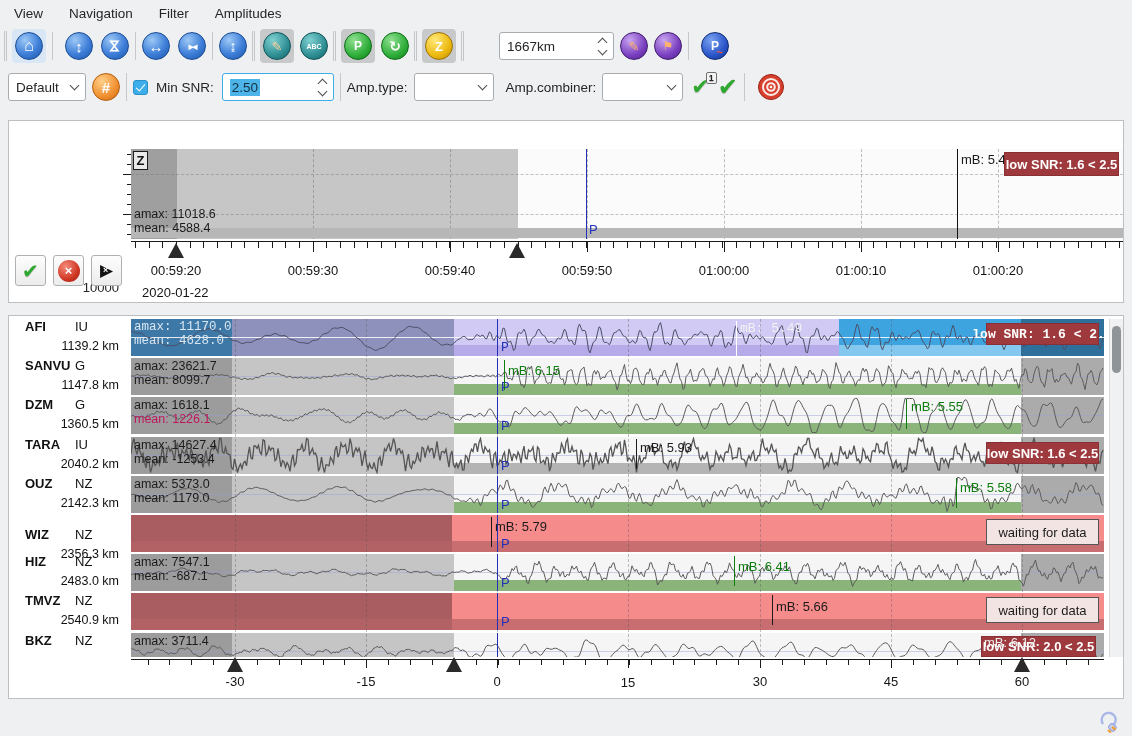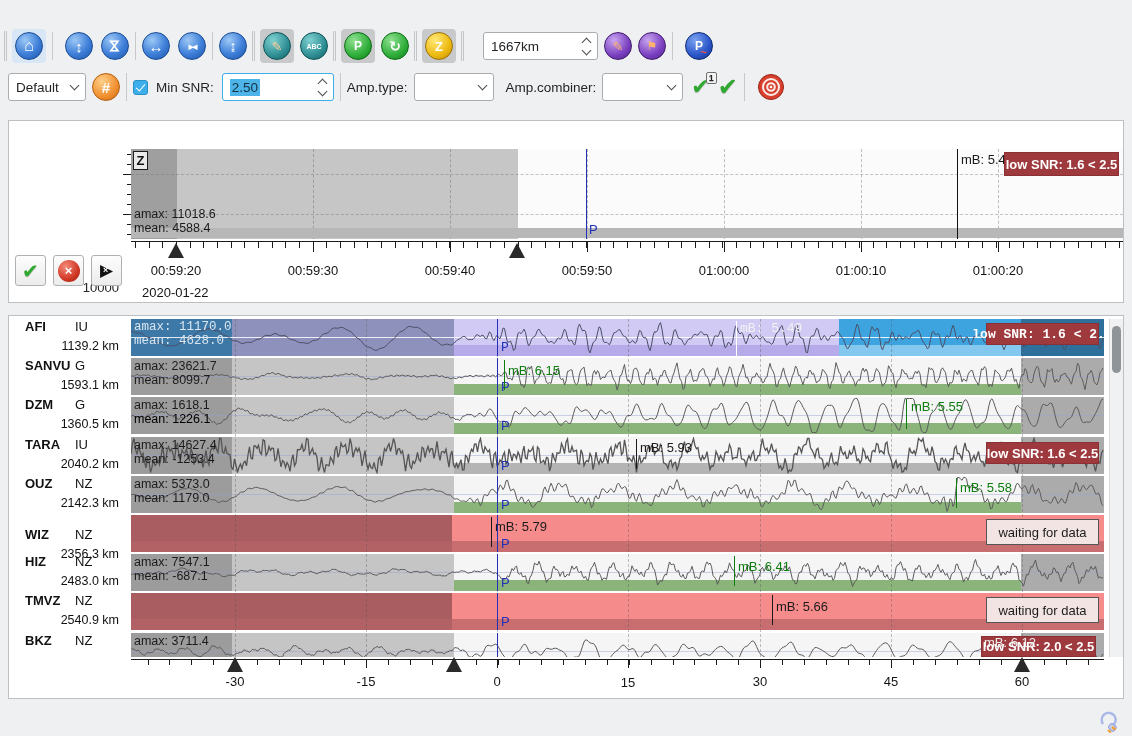--- a/index.html
+++ b/index.html
@@ -88,20 +88,26 @@
   .gridoverlay{position:absolute;left:122px;top:3px;width:973px;height:338px;pointer-events:none;z-index:2;}
   .scrollbar{position:absolute;left:1100px;top:3px;width:14px;height:338px;background:#f0f1f2;border-left:1px solid #d6d8da;}
   .thumb{position:absolute;left:2px;width:9px;border-radius:5px;background:#8f9499;}
   .statusicon{position:absolute;left:1098px;top:711px;width:22px;height:22px;}
 </style>
 </head>
 <body>
 
 <div class="win">
 
+  <div class="menubar">
+    <span class="menu-item">View</span>
+    <span class="menu-item">Navigation</span>
+    <span class="menu-item">Filter</span>
+    <span class="menu-item">Amplitudes</span>
+  </div>
 
   <div class="tb tb1">
     <span class="dsep" style="margin-left:4px"></span>
     <span class="wrap hovered">
         <span class="ico28 blue">
           <span style="font-size:16px">⌂</span>
         </span>
       </span>
     <span class="vsep"></span>
     <span class="ico28 blue gap6">
@@ -139,21 +145,21 @@
     <span class="ico28 greenc gap6">
         <span style="font-size:14px">↻</span>
       </span>
     <span class="dsep"></span>
     <span class="wrap pressed">
         <span class="ico28 gold">
           <span style="font-size:13px">Z</span>
         </span>
       </span>
     <span class="dsep"></span>
-    <div class="spin" style="width:115px;margin-left:14px">
+    <div class="spin" style="width:115px;margin-left:30px">
       <span>1667km</span>
       <span class="spinbtns">
           <span class="chevu"></span>
           <span class="chev"></span>
         </span>
     </div>
     <span class="ico28 purple gap6">
         <span style="font-size:13px;color:#ffb36b">✎</span>
       </span>
     <span class="ico28 purple gap6">
@@ -342,21 +348,21 @@
   <div class="panel panel-bottom">
     <div class="stations" id="stations">
         <div class="stentry" style="top: 0px; height: 37px;">
           <span class="stcode">AFI</span>
           <span class="stnet">IU</span>
           <span class="stdist">1139.2 km</span>
         </div>
         <div class="stentry" style="top: 39px; height: 37px;">
           <span class="stcode">SANVU</span>
           <span class="stnet">G</span>
-          <span class="stdist">1593.1 km</span>
+          <span class="stdist">1147.8 km</span>
         </div>
         <div class="stentry" style="top: 78px; height: 37px;">
           <span class="stcode">DZM</span>
           <span class="stnet">G</span>
           <span class="stdist">1360.5 km</span>
         </div>
         <div class="stentry" style="top: 118px; height: 37px;">
           <span class="stcode">TARA</span>
           <span class="stnet">IU</span>
           <span class="stdist">2040.2 km</span>
@@ -428,21 +434,21 @@
           <div class="seg" style="left: 0px; top: 0px; width: 101px; height: 37px; background: rgb(156, 156, 156);"></div>
           <div class="seg" style="left: 101px; top: 0px; width: 222px; height: 37px; background: rgb(197, 197, 197);"></div>
           <div class="seg" style="left: 323px; top: 0px; width: 567px; height: 37px; background: rgb(245, 245, 245);"></div>
           <div class="seg" style="left: 890px; top: 0px; width: 83px; height: 37px; background: rgb(171, 171, 171);"></div>
           <div class="seg" style="left: 323px; top: 26px; width: 567px; height: 11px; background: rgb(138, 180, 122);"></div>
           <div class="centerline" style="top: 18px; border-top: 1px solid rgba(150, 160, 215, 0.45);"></div>
           <svg width="973" height="37">
             <path d="M0.0 19.7L1.5 18.0L3.0 18.9L4.5 20.6L6.0 19.8L7.5 19.6L9.0 20.3L10.5 19.2L12.0 19.1L13.5 20.8L15.0 19.8L16.5 17.9L18.0 18.3L19.5 17.9L21.0 16.6L22.5 17.3L24.0 16.7L25.5 14.2L27.0 14.5L28.5 15.6L30.0 14.6L31.5 14.8L33.0 15.7L34.5 14.7L36.0 15.4L37.5 18.1L39.0 18.3L40.5 18.0L42.0 19.7L43.5 20.1L45.0 20.2L46.5 22.2L48.0 22.4L49.5 20.5L51.0 20.8L52.5 21.3L54.0 19.8L55.5 19.5L57.0 19.1L58.5 16.3L60.0 15.3L61.5 16.3L63.0 15.0L64.5 13.8L66.0 14.4L67.5 13.7L69.0 13.5L70.5 16.1L72.0 17.0L73.5 16.5L75.0 18.5L76.5 20.5L78.0 21.2L79.5 23.6L81.0 25.4L82.5 24.6L84.0 25.3L85.5 27.4L87.0 26.8L88.5 26.2L90.0 26.4L91.5 24.3L93.0 22.4L94.5 22.8L96.0 21.2L97.5 18.1L99.0 17.2L100.5 15.9L102.0 13.6L103.5 13.8L105.0 13.6L106.5 11.2L108.0 11.0L109.5 12.3L111.0 11.9L112.5 12.4L114.0 14.1L115.5 13.5L117.0 13.7L118.5 16.3L120.0 16.9L121.5 16.5L123.0 17.9L124.5 18.1L126.0 17.3L127.5 18.9L129.0 19.6L130.5 17.9L132.0 18.0L133.5 18.9L135.0 17.9L136.5 18.3L138.0 19.5L139.5 18.2L141.0 17.9L142.5 19.9L144.0 20.0L145.5 19.8L147.0 21.4L148.5 21.5L150.0 20.9L151.5 22.8L153.0 23.8L154.5 22.7L156.0 23.4L157.5 24.1L159.0 22.8L160.5 23.2L162.0 24.1L163.5 22.2L165.0 21.3L166.5 22.0L168.0 20.7L169.5 19.5L171.0 20.1L172.5 18.7L174.0 16.8L175.5 17.5L177.0 17.1L178.5 15.2L180.0 15.4L181.5 15.2L183.0 13.2L184.5 13.4L186.0 14.1L187.5 12.4L189.0 12.0L190.5 13.0L192.0 12.0L193.5 11.7L195.0 13.4L196.5 13.2L198.0 12.7L199.5 14.7L201.0 15.7L202.5 15.7L204.0 17.9L205.5 19.5L207.0 19.2L208.5 21.2L210.0 23.3L211.5 23.1L213.0 24.2L214.5 25.8L216.0 24.9L217.5 24.8L219.0 26.1L220.5 24.9L222.0 23.4L223.5 23.6L225.0 22.1L226.5 19.9L228.0 20.1L229.5 19.1L231.0 16.5L232.5 16.4L234.0 16.3L235.5 14.6L237.0 15.0L238.5 16.1L240.0 15.0L241.5 15.4L243.0 17.5L244.5 17.6L246.0 18.1L247.5 20.2L249.0 20.2L250.5 19.8L252.0 21.7L253.5 22.1L255.0 20.7L256.5 21.2L258.0 20.9L259.5 18.8L261.0 18.8L262.5 18.8L264.0 16.2L265.5 15.1L267.0 15.3L268.5 13.7L270.0 13.1L271.5 14.2L273.0 13.2L274.5 12.5L276.0 14.5L277.5 15.4L279.0 15.3L280.5 17.4L282.0 18.4L283.5 18.2L285.0 20.3L286.5 22.3L288.0 21.6L289.5 22.1L291.0 23.1L292.5 22.0L294.0 22.0L295.5 22.9L297.0 21.1L298.5 19.2L300.0 19.7L301.5 18.6L303.0 17.1L304.5 17.6L306.0 16.6L307.5 14.6L309.0 15.7L310.5 16.7L312.0 15.8L313.5 16.5L315.0 17.7L316.5 17.1L318.0 18.5L319.5 21.0L321.0 20.7L322.5 20.5L324.0 22.3L325.5 22.4L327.0 22.3L328.5 23.5L330.0 22.2L331.5 19.5L333.0 19.0L334.5 18.5L336.0 17.3L337.5 17.4L339.0 17.6L340.5 17.5L342.0 18.7L343.5 19.9L345.0 19.3L346.5 17.8L348.0 16.5L349.5 16.4L351.0 17.8L352.5 19.2L354.0 18.8L355.5 16.5L357.0 13.6L358.5 11.9L360.0 12.4L361.5 14.4L363.0 17.2L364.5 19.9L366.0 22.3L367.5 24.2L369.0 25.1L370.5 24.8L372.0 24.1L373.5 24.3L375.0 26.3L376.5 29.1L378.0 30.2L379.5 28.0L381.0 22.9L382.5 17.4L384.0 14.3L385.5 14.5L387.0 16.2L388.5 17.1L390.0 15.9L391.5 13.3L393.0 11.1L394.5 10.6L396.0 11.6L397.5 13.3L399.0 15.0L400.5 16.8L402.0 18.4L403.5 19.2L405.0 18.5L406.5 16.6L408.0 14.7L409.5 14.3L411.0 15.6L412.5 17.5L414.0 18.3L415.5 17.4L417.0 15.7L418.5 14.6L420.0 15.2L421.5 17.0L423.0 19.3L424.5 21.6L426.0 24.0L427.5 26.5L429.0 28.2L430.5 28.3L432.0 26.6L433.5 24.6L435.0 23.9L436.5 25.2L438.0 26.8L439.5 26.4L441.0 22.6L442.5 16.7L444.0 11.6L445.5 9.6L447.0 10.7L448.5 12.9L450.0 14.4L451.5 14.2L453.0 13.3L454.5 12.8L456.0 13.3L457.5 14.7L459.0 16.6L460.5 19.0L462.0 21.3L463.5 22.6L465.0 21.8L466.5 18.9L468.0 15.3L469.5 13.0L471.0 13.1L472.5 15.0L474.0 16.5L475.5 16.5L477.0 15.3L478.5 14.5L480.0 15.5L481.5 18.2L483.0 21.4L484.5 24.1L486.0 26.3L487.5 28.3L489.0 30.0L490.5 30.2L492.0 28.1L493.5 24.3L495.0 20.5L496.5 18.6L498.0 18.5L499.5 18.6L501.0 16.8L502.5 13.0L504.0 8.9L505.5 6.9L507.0 8.1L508.5 11.8L510.0 16.2L511.5 19.6L513.0 21.8L514.5 22.8L516.0 22.9L517.5 22.3L519.0 21.6L520.5 21.4L522.0 21.9L523.5 22.3L525.0 21.0L526.5 17.1L528.0 11.7L529.5 7.4L531.0 6.4L532.5 9.1L534.0 13.3L535.5 16.7L537.0 18.3L538.5 18.9L540.0 20.2L541.5 22.7L543.0 25.7L544.5 27.9L546.0 28.5L547.5 28.0L549.0 26.8L550.5 24.8L552.0 21.2L553.5 16.2L555.0 11.3L556.5 8.3L558.0 8.3L559.5 10.3L561.0 12.6L562.5 13.8L564.0 14.2L565.5 15.2L567.0 18.0L568.5 22.1L570.0 26.5L571.5 29.8L573.0 31.5L574.5 31.4L576.0 29.3L577.5 25.2L579.0 19.9L580.5 15.0L582.0 12.2L583.5 11.8L585.0 12.3L586.5 11.7L588.0 9.2L589.5 6.6L591.0 6.4L592.5 10.2L594.0 16.8L595.5 23.3L597.0 27.3L598.5 28.1L600.0 27.0L601.5 25.5L603.0 24.2L604.5 22.6L606.0 20.3L607.5 17.4L609.0 14.6L610.5 12.0L612.0 9.5L613.5 6.9L615.0 5.1L616.5 5.7L618.0 9.4L619.5 15.6L621.0 22.0L622.5 26.8L624.0 29.5L625.5 30.9L627.0 32.0L628.5 32.8L630.0 32.8L631.5 31.2L633.0 28.3L634.5 24.8L636.0 20.8L637.5 16.0L639.0 10.4L640.5 5.3L642.0 2.8L643.5 4.2L645.0 8.9L646.5 14.2L648.0 17.6L649.5 18.5L651.0 18.5L652.5 19.9L654.0 23.4L655.5 27.2L657.0 29.1L658.5 27.5L660.0 23.0L661.5 17.2L663.0 11.7L664.5 7.3L666.0 4.5L667.5 3.5L669.0 4.6L670.5 7.1L672.0 10.2L673.5 12.8L675.0 15.2L676.5 18.6L678.0 24.0L679.5 30.8L681.0 35.5L682.5 35.5L684.0 35.5L685.5 35.3L687.0 30.9L688.5 26.7L690.0 22.6L691.5 18.1L693.0 13.7L694.5 10.3L696.0 8.6L697.5 8.3L699.0 8.3L700.5 8.3L702.0 9.3L703.5 12.6L705.0 18.5L706.5 25.3L708.0 29.9L709.5 30.5L711.0 27.5L712.5 23.2L714.0 19.7L715.5 17.4L717.0 15.4L718.5 12.7L720.0 9.0L721.5 5.1L723.0 2.1L724.5 1.5L726.0 1.5L727.5 4.7L729.0 10.8L730.5 18.7L732.0 26.3L733.5 31.4L735.0 33.2L736.5 33.1L738.0 33.0L739.5 33.9L741.0 35.0L742.5 33.9L744.0 29.4L745.5 22.4L747.0 15.3L748.5 10.1L750.0 7.4L751.5 6.6L753.0 7.0L754.5 8.7L756.0 11.8L757.5 16.3L759.0 20.6L760.5 23.7L762.0 25.3L763.5 26.6L765.0 28.9L766.5 31.8L768.0 33.3L769.5 30.3L771.0 21.5L772.5 8.7L774.0 1.5L775.5 1.5L777.0 1.5L778.5 1.5L780.0 1.5L781.5 1.5L783.0 2.8L784.5 10.2L786.0 16.2L787.5 21.7L789.0 27.5L790.5 33.9L792.0 35.5L793.5 35.5L795.0 35.5L796.5 31.0L798.0 23.4L799.5 18.0L801.0 15.5L802.5 14.5L804.0 13.0L805.5 10.3L807.0 7.3L808.5 6.2L810.0 7.8L811.5 11.7L813.0 16.7L814.5 21.7L816.0 26.4L817.5 30.3L819.0 32.4L820.5 32.0L822.0 29.0L823.5 24.8L825.0 21.0L826.5 18.4L828.0 16.3L829.5 13.3L831.0 9.2L832.5 5.1L834.0 2.8L835.5 3.2L837.0 6.2L838.5 10.5L840.0 15.6L841.5 20.9L843.0 26.0L844.5 29.8L846.0 31.2L847.5 30.0L849.0 27.6L850.5 25.9L852.0 25.4L853.5 24.7L855.0 21.8L856.5 15.7L858.0 8.4L859.5 3.0L861.0 1.8L862.5 4.7L864.0 9.5L865.5 13.8L867.0 16.9L868.5 19.2L870.0 21.8L871.5 24.7L873.0 27.6L874.5 29.9L876.0 31.4L877.5 31.7L879.0 30.3L880.5 26.5L882.0 20.6L883.5 14.3L885.0 9.9L886.5 8.5L888.0 9.6L889.5 11.3L891.0 12.3L892.5 12.7L894.0 13.8L895.5 16.6L897.0 20.6L898.5 24.5L900.0 27.2L901.5 28.7L903.0 29.4L904.5 28.9L906.0 26.6L907.5 21.8L909.0 15.6L910.5 10.1L912.0 7.4L913.5 7.5L915.0 8.5L916.5 8.4L918.0 7.0L919.5 5.8L921.0 6.9L922.5 11.4L924.0 17.8L925.5 24.0L927.0 28.4L928.5 30.4L930.0 30.4L931.5 29.1L933.0 26.9L934.5 24.5L936.0 22.7L937.5 21.9L939.0 21.3L940.5 19.7L942.0 16.3L943.5 12.3L945.0 9.8L946.5 10.8L948.0 15.1L949.5 20.5L951.0 24.4L952.5 25.6L954.0 25.3L955.5 24.9L957.0 25.2L958.5 25.3L960.0 24.3L961.5 22.0L963.0 19.2L964.5 16.4L966.0 13.6L967.5 10.2L969.0 6.2L970.5 2.9L972.0 2.2" fill="none" stroke="#5c5c5c" stroke-width="1"></path>
           </svg>
           <div class="ampmean" style="top: 1px; color: rgb(27, 27, 27); z-index: 3;">amax: 1618.1</div>
-          <div class="ampmean" style="top: 15px; color: #000000; z-index: 3;">mean: 1226.1</div>
+          <div class="ampmean" style="top: 15px; color: #be185d; z-index: 3;">mean: 1226.1</div>
           <div class="pline rowp" style="left: 366px;"></div>
           <div class="ptxt rowp" style="left: 370px; top: 21px;">P</div>
           <div class="mbline rowmb" style="left: 775px; top: 2px; height: 30px; border-left: 1.4px solid rgb(14, 125, 16);"></div>
           <div class="mbtxt rowmb" style="left: 780px; top: 2px; color: rgb(14, 125, 16);">mB: 5.55</div>
         </div>
         <div class="trow" style="top: 118px;">
           <div class="seg" style="left: 0px; top: 0px; width: 101px; height: 37px; background: rgb(156, 156, 156);"></div>
           <div class="seg" style="left: 101px; top: 0px; width: 222px; height: 37px; background: rgb(197, 197, 197);"></div>
           <div class="seg" style="left: 323px; top: 0px; width: 567px; height: 37px; background: rgb(245, 245, 245);"></div>
           <div class="seg" style="left: 890px; top: 0px; width: 83px; height: 37px; background: rgb(171, 171, 171);"></div>

